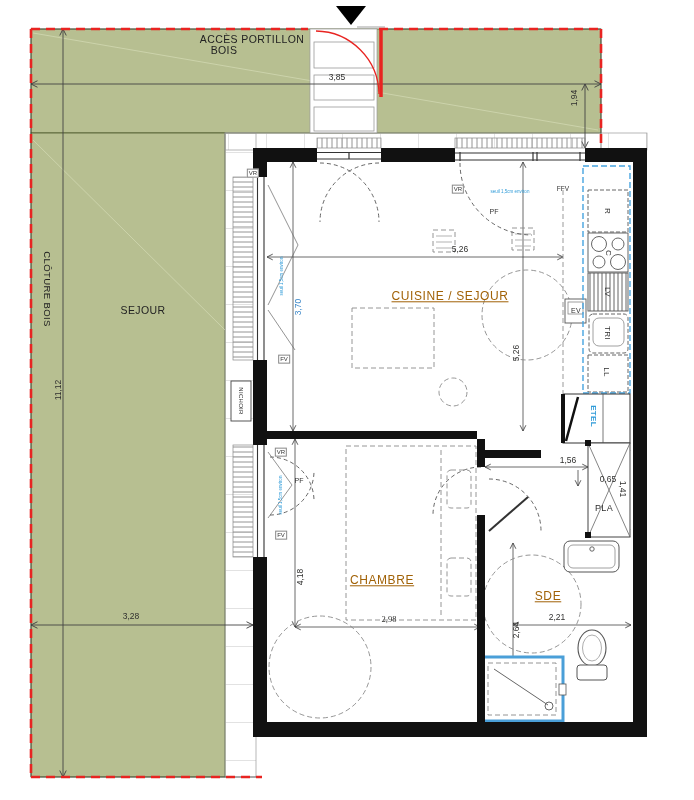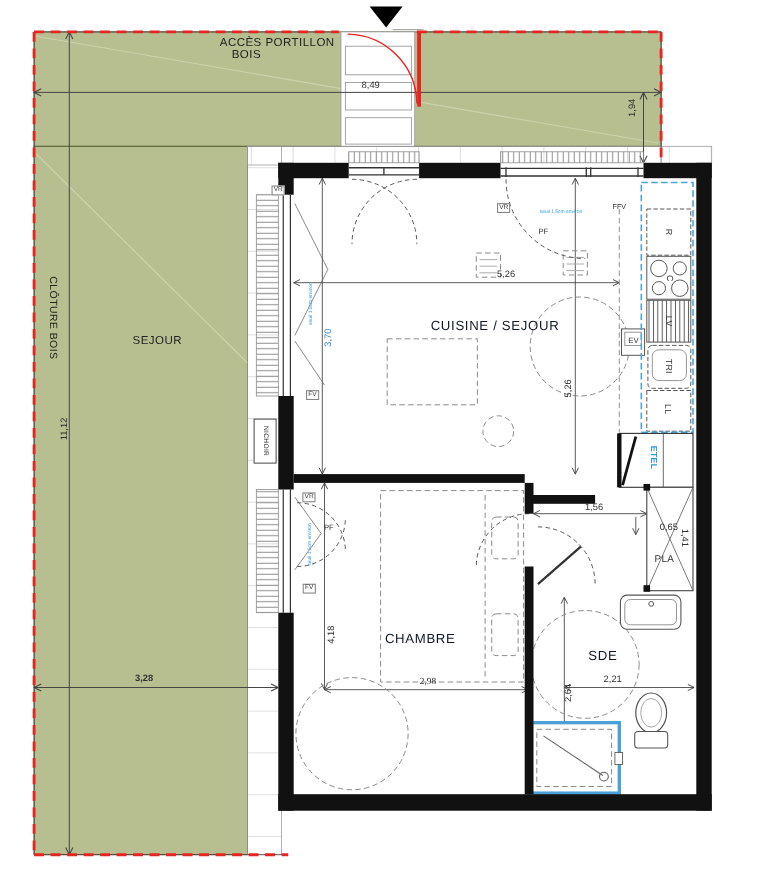--- a/index.html
+++ b/index.html
@@ -4,21 +4,21 @@
 <style>
   html,body{margin:0;padding:0;background:#fff;}
   .canvas{position:relative;width:694px;height:796px;background:#fff;
           font-family:"Liberation Sans",sans-serif;overflow:hidden;}
   .canvas svg{position:absolute;left:0;top:0;}
   .lb{position:absolute;transform:translate(-50%,-50%);color:#2b2b2b;
       white-space:nowrap;line-height:1.12;text-align:center;}
   .lb.r90{transform:translate(-50%,-50%) rotate(90deg);}
   .lb.rm90{transform:translate(-50%,-50%) rotate(-90deg);}
   .dim{font-size:8.5px;color:#30302f;}
-  .room{font-size:12px;letter-spacing:.6px;color:#0f172a;}
+  .room{font-size:12px;letter-spacing:.6px;color:#a16207;text-decoration:underline;}
   .small{font-size:10.5px;letter-spacing:.4px;color:#222;}
   .tiny{font-size:6px;color:#333;}
   .k{font-size:8px;color:#2e2e2e;letter-spacing:.3px;}
   .blue{color:#2f9bd8;}
   .seuil{font-size:4.5px;color:#2f9bd8;}
   .box{background:#fff;border:0.5px solid #888;padding:0 1px;}
   .nich{font-size:6px;color:#333;letter-spacing:.3px;}
 </style>
 </head>
 <body>
@@ -196,39 +196,39 @@
 
   <path d="M336,6 L366,6 L351,25 Z" fill="#000"></path>
 </svg>
 
 <div class="lb small" style="left:252px;top:40px;">ACCÈS PORTILLON</div>
 <div class="lb small" style="left:224px;top:51px;">BOIS</div>
 <div class="lb small r90" style="left:47px;top:289px;font-size:9.5px;">CLÔTURE BOIS</div>
 <div class="lb small" style="left:143px;top:311px;">SEJOUR</div>
 <div class="lb nich r90" style="left:241px;top:401px;">NICHOIR</div>
 
-<div class="lb dim" style="left:337px;top:78px;">8,49</div>
+<div class="lb dim" style="left:337px;top:78px;">3,85</div>
 <div class="lb dim rm90" style="left:59px;top:390px;">11,12</div>
 <div class="lb dim rm90" style="left:575px;top:98px;">1,94</div>
-<div class="lb dim" style="left:131px;top:617px;font-weight:bold;">3,28</div>
+<div class="lb dim" style="left:131px;top:617px;">3,28</div>
 
 <div class="lb room" style="left:450px;top:297px;">CUISINE / SEJOUR</div>
 <div class="lb dim" style="left:460px;top:250px;">5,26</div>
 <div class="lb dim rm90" style="left:517px;top:353px;">5,26</div>
 <div class="lb dim rm90" style="left:299px;top:307px;color:#3b87c8;">3,70</div>
 
 <div class="lb room" style="left:382px;top:581px;">CHAMBRE</div>
 <div class="lb dim rm90" style="left:301px;top:577px;">4,18</div>
 <div class="lb dim" style="left:389px;top:620px;font-family:Liberation Serif, serif;">2,98</div>
 
 <div class="lb room" style="left:548px;top:597px;font-size:12px;">SDE</div>
 <div class="lb dim" style="left:557px;top:618px;text-align:right;">2,21</div>
 <div class="lb dim rm90" style="left:517px;top:630px;">2,64</div>
 
-<div class="lb dim" style="left:540px;top:461px;">1,56</div>
+<div class="lb dim" style="left:568px;top:461px;">1,56</div>
 <div class="lb dim" style="left:608px;top:461px;margin-top:19px;">0,65</div>
 <div class="lb dim r90" style="left:622px;top:489px;">1,41</div>
 <div class="lb k" style="left:604px;top:508px;font-size:9px;">PLA</div>
 
 <div class="lb k r90" style="left:607px;top:211px;">R</div>
 <div class="lb k r90" style="left:608px;top:253px;">C</div>
 <div class="lb k r90" style="left:607px;top:292px;">LV</div>
 <div class="lb k" style="left:576px;top:311px;font-size:7px;">EV</div>
 <div class="lb k r90" style="left:607px;top:333px;">TRI</div>
 <div class="lb k r90" style="left:606px;top:372px;">LL</div>

